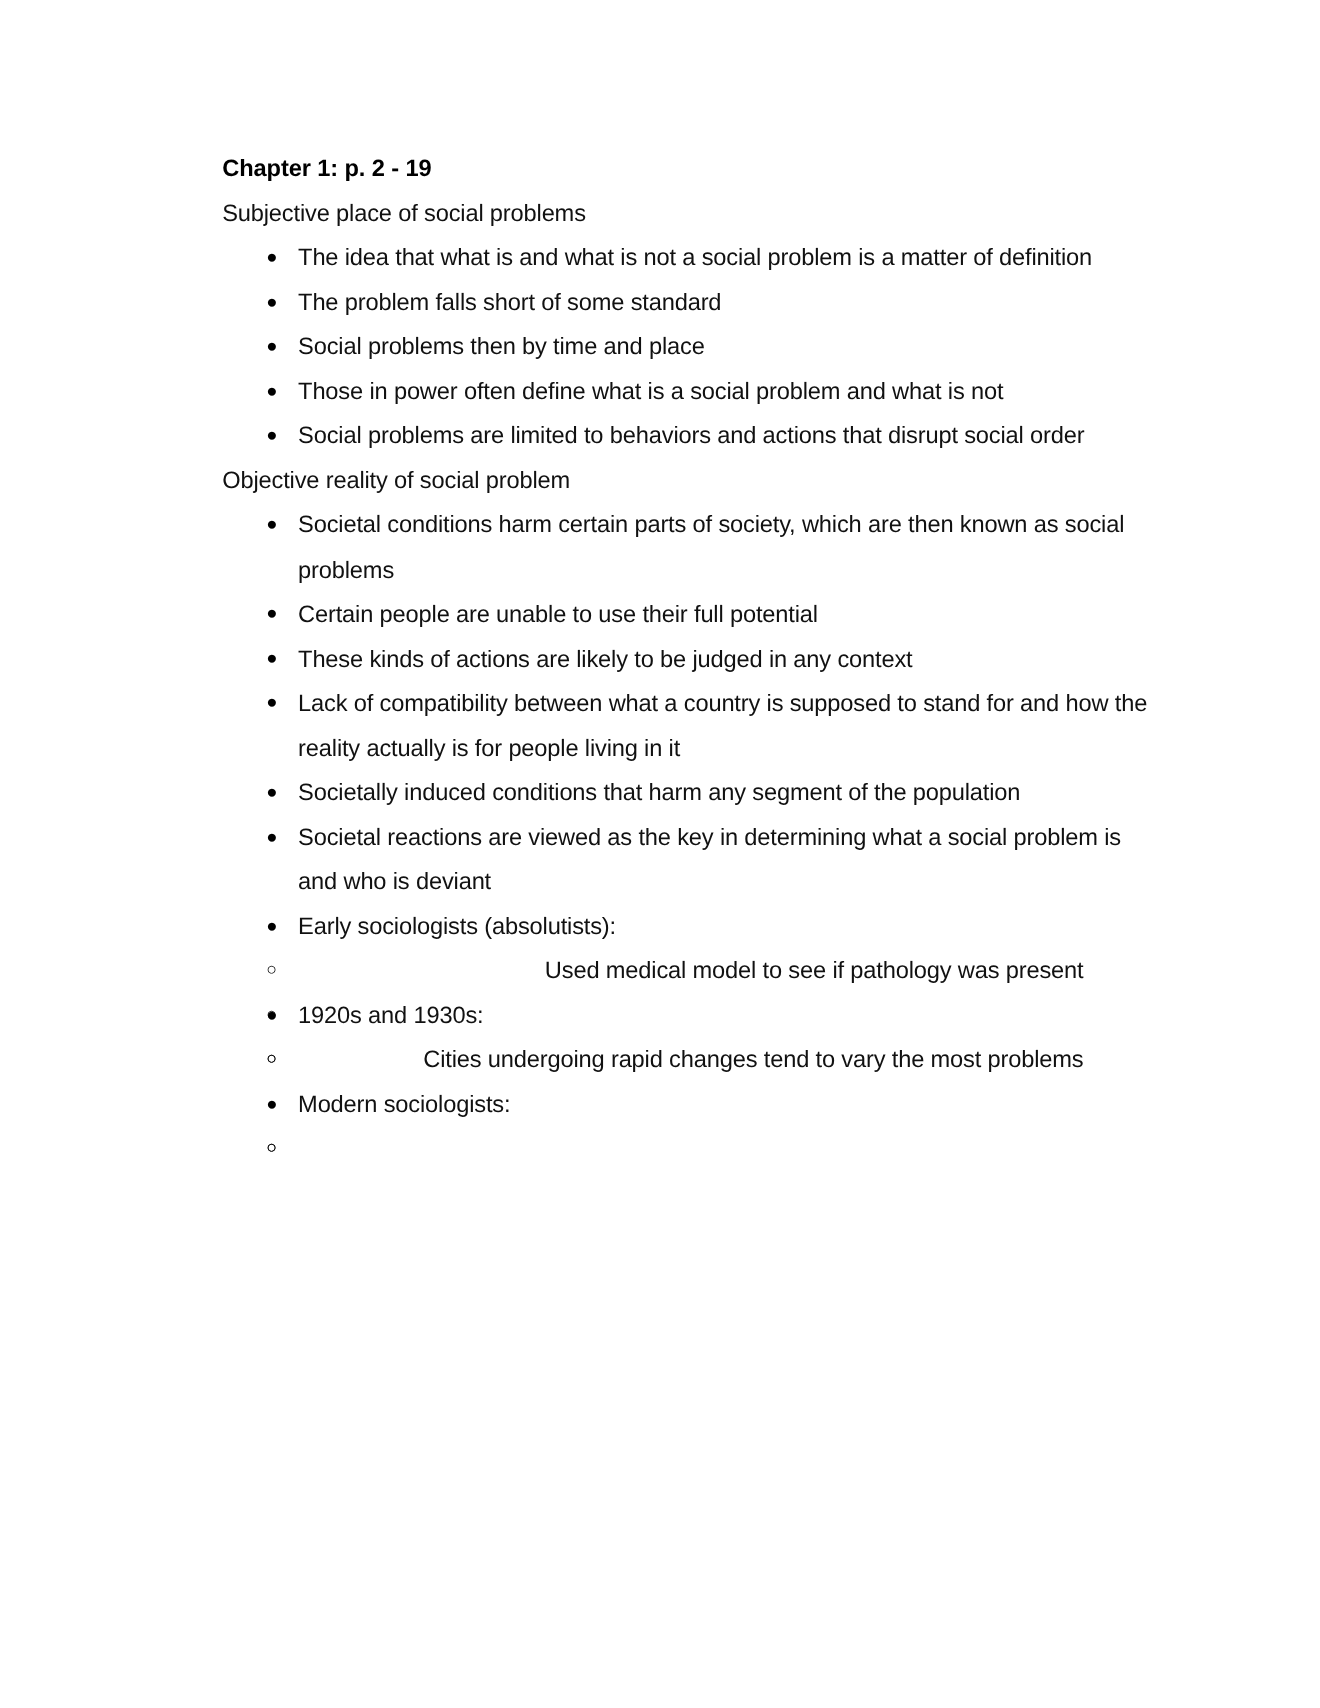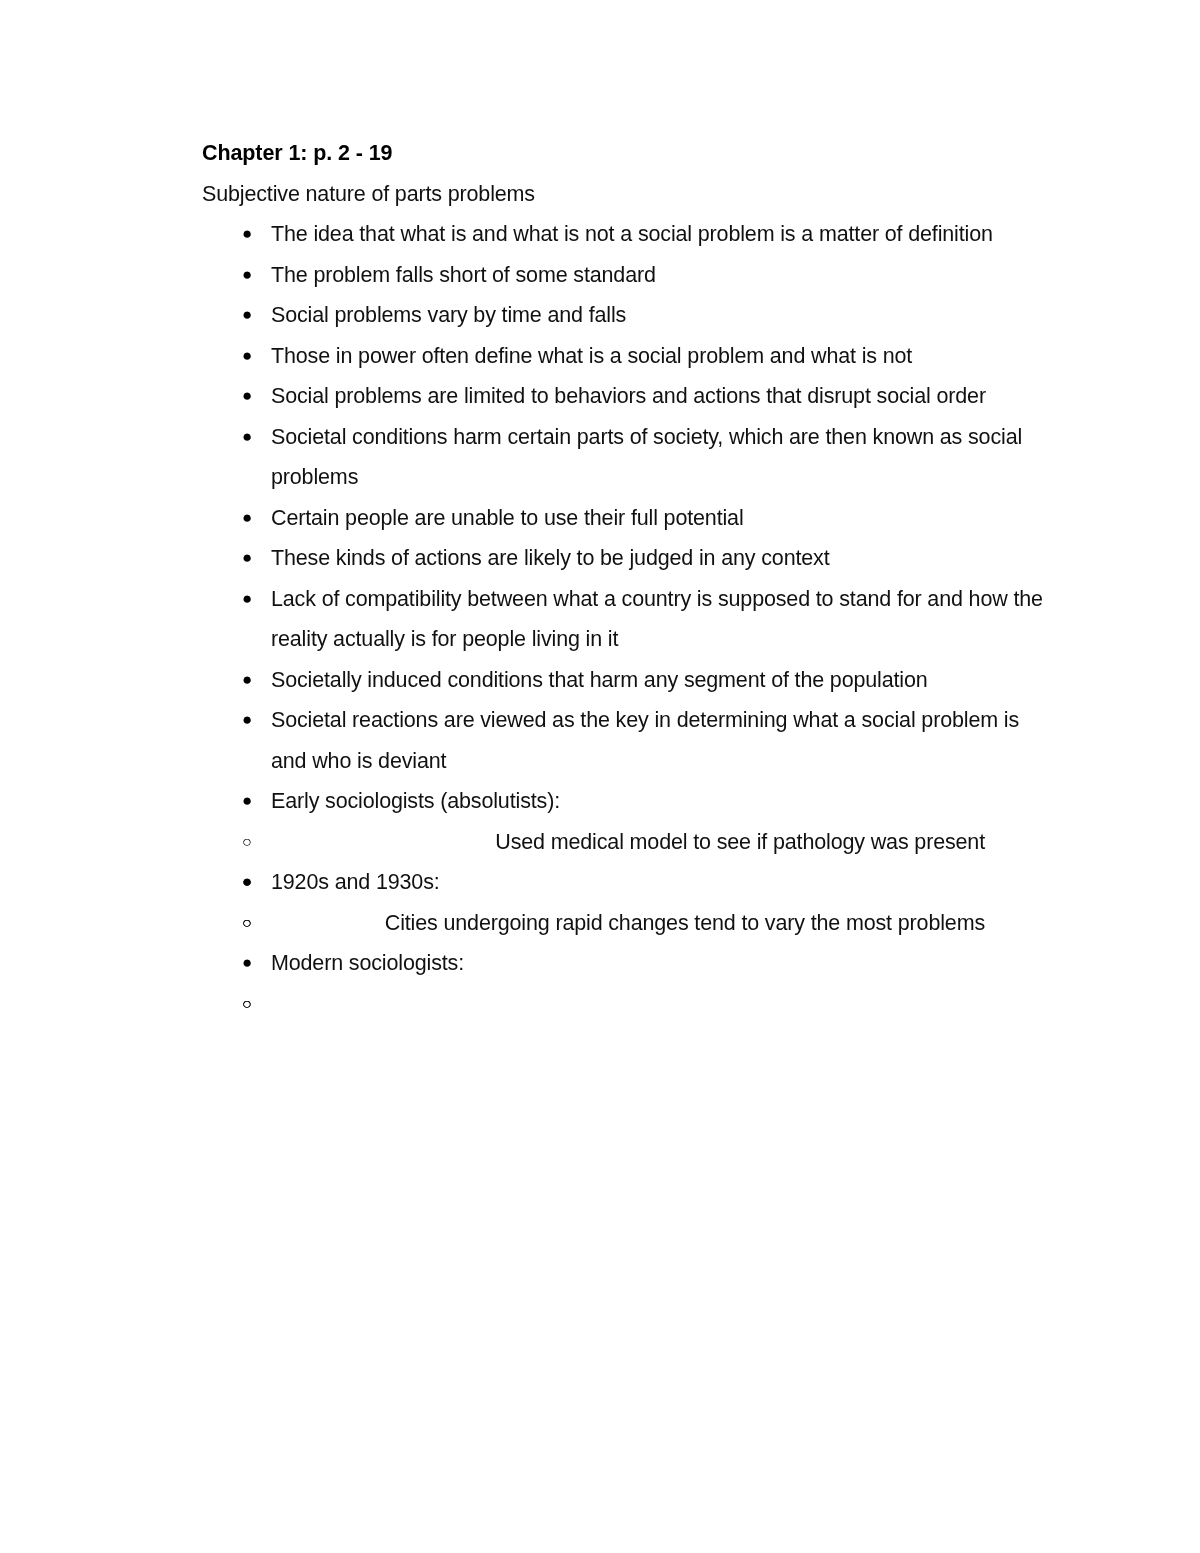--- a/index.html
+++ b/index.html
@@ -112,43 +112,44 @@
   }
 </style>
 </head>
 <body>
 
 <div class="page">
 
   <h1 class="doc-title">Chapter 1: p. 2 - 19</h1>
 
   <div id="doc-body">
-      <div class="section-heading">Subjective nature of parts problems</div>
+      <div class="section-heading">Subjective place of social problems</div>
       <ul class="level1">
         <li class="bullet-item">
           <span class="disc-icon">●</span>
           <span class="bullet-text">The idea that what is and what is not a social problem is a matter of definition</span>
         </li>
         <li class="bullet-item">
           <span class="disc-icon">●</span>
           <span class="bullet-text">The problem falls short of some standard</span>
         </li>
         <li class="bullet-item">
           <span class="disc-icon">●</span>
-          <span class="bullet-text">Social problems vary by time and falls</span>
+          <span class="bullet-text">Social problems then by time and place</span>
         </li>
         <li class="bullet-item">
           <span class="disc-icon">●</span>
           <span class="bullet-text">Those in power often define what is a social problem and what is not</span>
         </li>
         <li class="bullet-item">
           <span class="disc-icon">●</span>
           <span class="bullet-text">Social problems are limited to behaviors and actions that disrupt social order</span>
         </li>
       </ul>
+      <div class="section-heading">Objective reality of social problem</div>
       <ul class="level1">
         <li class="bullet-item">
           <span class="disc-icon">●</span>
           <span class="bullet-text">Societal conditions harm certain parts of society, which are then known as social problems</span>
         </li>
         <li class="bullet-item">
           <span class="disc-icon">●</span>
           <span class="bullet-text">Certain people are unable to use their full potential</span>
         </li>
         <li class="bullet-item">

